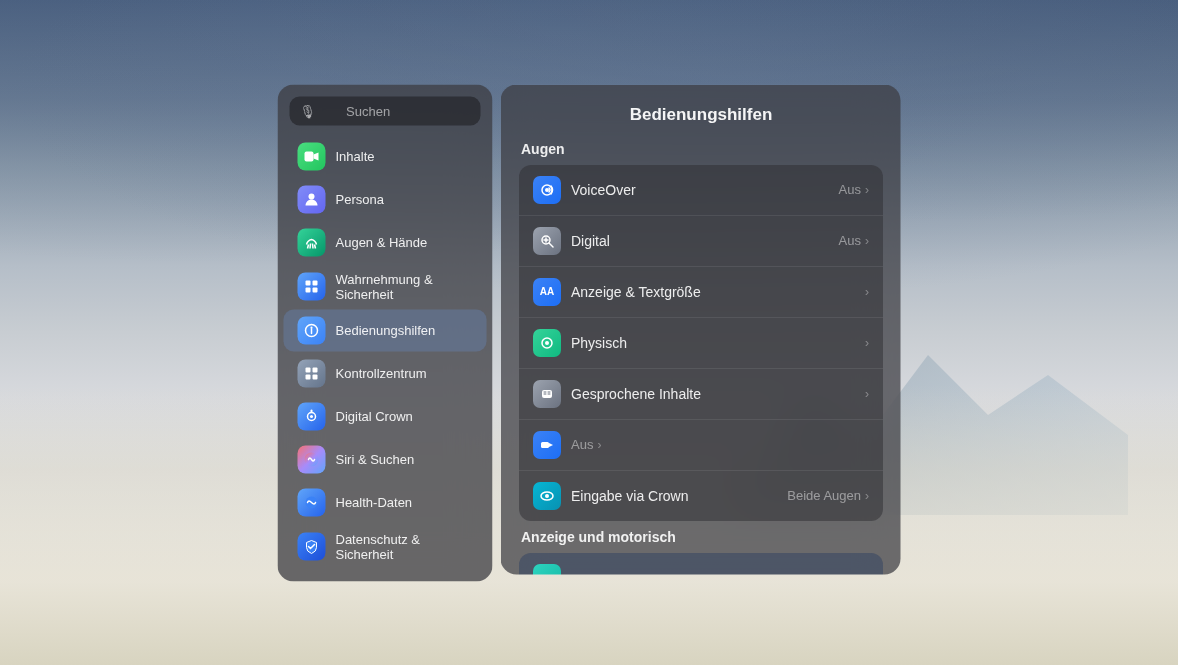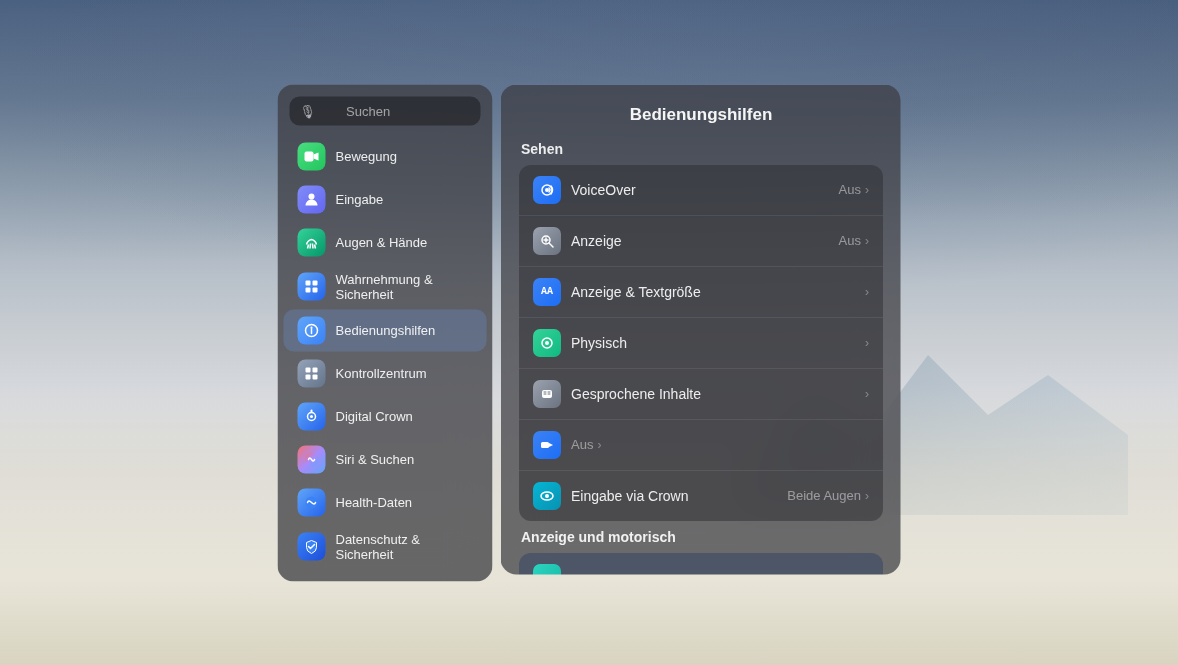--- a/index.html
+++ b/index.html
@@ -208,21 +208,20 @@
     .row-icon {
       width: 28px;
       height: 28px;
       border-radius: 7px;
       display: flex;
       align-items: center;
       justify-content: center;
       font-size: 14px;
       flex-shrink: 0;
       margin-right: 10px;
-      font-family: Liberation Mono, monospace;
     }
 
     .row-label {
       color: rgba(255,255,255,0.9);
       font-size: 14px;
       flex: 1;
     }
 
     .row-value {
       color: rgba(255,255,255,0.45);
@@ -271,31 +270,31 @@
       <input type="text" placeholder="Suchen" style="">
     </div>
 
     <div class="sidebar-item">
       <div class="sidebar-item-icon facetime-icon">
         <svg width="16" height="16" viewBox="0 0 16 16" fill="white">
           <rect x="1" y="3" width="9" height="10" rx="2" fill="white"></rect>
           <polygon points="10,6 15,4 15,12 10,10" fill="white"></polygon>
         </svg>
       </div>
-      <span class="sidebar-item-label">Bewegung</span>
+      <span class="sidebar-item-label">Inhalte</span>
     </div>
 
     <div class="sidebar-item">
       <div class="sidebar-item-icon persona-icon">
         <svg width="16" height="16" viewBox="0 0 16 16" fill="white">
           <circle cx="8" cy="5" r="3" fill="white"></circle>
           <path d="M2 14c0-3.3 2.7-6 6-6s6 2.7 6 6" fill="white"></path>
         </svg>
       </div>
-      <span class="sidebar-item-label">Eingabe</span>
+      <span class="sidebar-item-label">Persona</span>
     </div>
 
     <div class="sidebar-item">
       <div class="sidebar-item-icon augen-icon">
         <svg width="16" height="16" viewBox="0 0 16 16" fill="white">
           <path d="M3 10 Q4 6 8 5 Q12 6 13 10" stroke="white" stroke-width="1.5" fill="none"></path>
           <line x1="5" y1="10" x2="4" y2="14" stroke="white" stroke-width="1.5"></line>
           <line x1="7" y1="9" x2="6.5" y2="14" stroke="white" stroke-width="1.5"></line>
           <line x1="9" y1="9" x2="9.5" y2="14" stroke="white" stroke-width="1.5"></line>
           <line x1="11" y1="10" x2="12" y2="14" stroke="white" stroke-width="1.5"></line>
@@ -386,21 +385,21 @@
       </div>
       <span class="sidebar-item-label">Datenschutz &amp; Sicherheit</span>
     </div>
 
   </div>
 
   <div class="main-content">
 
     <h1 class="main-title">Bedienungshilfen</h1>
 
-    <div class="section-title">Sehen</div>
+    <div class="section-title">Augen</div>
 
     <div class="settings-group">
 
       <div class="settings-row">
         <div class="row-icon icon-blue">
           <svg width="16" height="16" viewBox="0 0 16 16" fill="white">
             <circle cx="8" cy="8" r="5" stroke="white" stroke-width="1.5" fill="none"></circle>
             <path d="M12 4 Q15 8 12 12" stroke="white" stroke-width="1.5" fill="none" stroke-linecap="round"></path>
             <path d="M10 6 Q12 8 10 10" stroke="white" stroke-width="1.5" fill="none" stroke-linecap="round"></path>
             <circle cx="8" cy="8" r="2" fill="white"></circle>
@@ -413,21 +412,21 @@
 
       <div class="settings-row">
         <div class="row-icon icon-gray">
           <svg width="16" height="16" viewBox="0 0 16 16" fill="white">
             <circle cx="7" cy="7" r="4" stroke="white" stroke-width="1.5" fill="none"></circle>
             <line x1="10" y1="10" x2="14" y2="14" stroke="white" stroke-width="1.5" stroke-linecap="round"></line>
             <line x1="5" y1="7" x2="9" y2="7" stroke="white" stroke-width="1.5" stroke-linecap="round"></line>
             <line x1="7" y1="5" x2="7" y2="9" stroke="white" stroke-width="1.5" stroke-linecap="round"></line>
           </svg>
         </div>
-        <span class="row-label">Anzeige</span>
+        <span class="row-label">Digital</span>
         <span class="row-value">Aus</span>
         <span class="row-chevron">›</span>
       </div>
 
       <div class="settings-row">
         <div class="row-icon icon-blue" style="font-size:10px;font-weight:bold;color:white;">AA</div>
         <span class="row-label">Anzeige &amp; Textgröße</span>
         <span class="row-chevron">›</span>
       </div>
 

